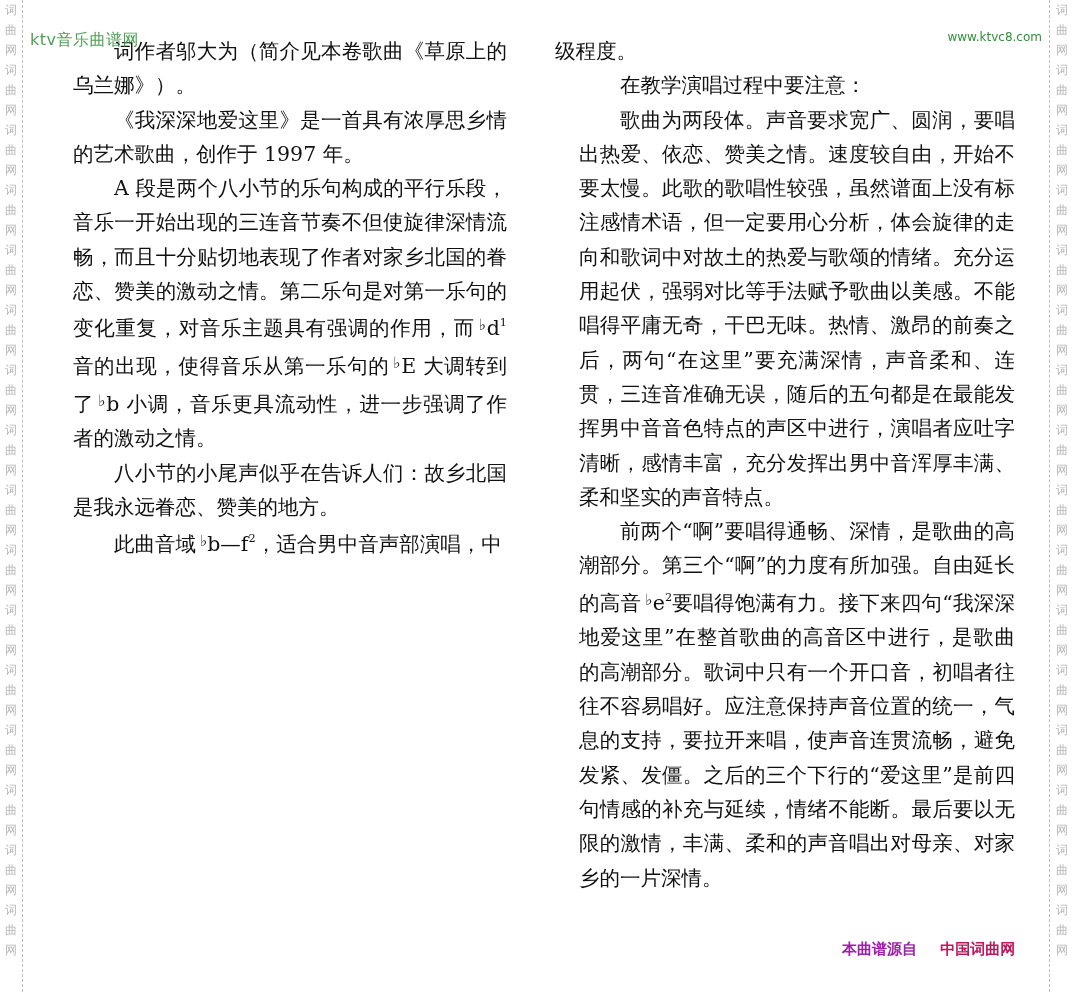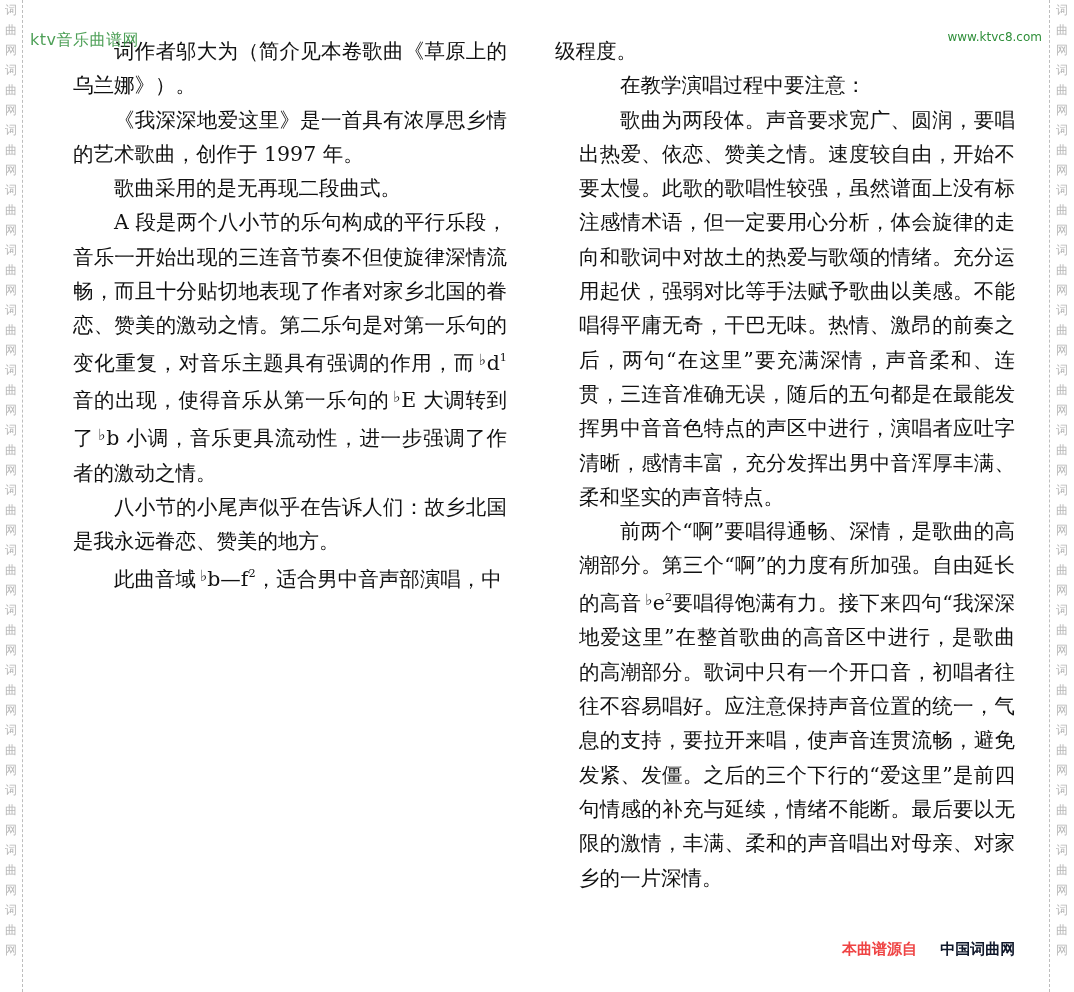--- a/index.html
+++ b/index.html
@@ -18,22 +18,22 @@
          font-size:12px; color:#2f8f3a;margin-left:35px; }
   .col { position:absolute; top:34px; width:458px; font-size:20.5px; line-height:34.3px; }
   .col.left { left:49px; }
   .col.right { left:555px; width:460px; }
   .col p { margin:0; text-align:justify; text-align-last:left; }
   .col p.indent { text-indent:2em;margin-left:24px; }
   .heading { font-family:"DejaVu Sans", sans-serif; font-weight:bold; font-size:21px;
          line-height:28px; margin:0 0 4px 0; position:relative; z-index:2; color:#000; }
   .footer { position:absolute; top:940px; left:842px; font-family:"DejaVu Sans", sans-serif;
          font-weight:bold; font-size:15px; }
-  .footer .src { color:#ef4444; margin-right:18px; }
-  .footer .site { color:#0f172a;text-align:right; }
+  .footer .src { color:#a21caf; margin-right:18px; }
+  .footer .site { color:#be185d;text-align:right; }
   sup { font-size:0.55em; vertical-align:0.8em; line-height:0; }
   .flat { font-size:0.75em; vertical-align:0.35em; margin-left:4px; }
 </style>
 </head>
 <body>
 
 <div class="side-strip left" id="strip-left">
     <div class="wm-group">
       <span>词</span>
       <span>曲</span>
@@ -198,21 +198,20 @@
     </div>
   </div>
 
 <div class="wm-top-left">ktv音乐曲谱网</div>
 <div class="wm-top-right">www.ktvc8.com</div>
 
 <div class="col left">
   <div>
     <p class="indent">词作者邬大为（简介见本卷歌曲《草原上的乌兰娜》）。</p>
     <p class="indent">《我深深地爱这里》是一首具有浓厚思乡情的艺术歌曲，创作于 1997 年。</p>
-    <p class="indent">歌曲采用的是无再现二段曲式。</p>
     <p class="indent">
       <span>A 段是两个八小节的乐句构成的平行乐段，音乐一开始出现的三连音节奏不但使旋律深情流畅，而且十分贴切地表现了作者对家乡北国的眷恋、赞美的激动之情。第二乐句是对第一乐句的变化重复，对音乐主题具有强调的作用，而</span><span class="flat">♭</span><span>d</span><sup>1</sup><span>音的出现，使得音乐从第一乐句的</span><span class="flat">♭</span><span>E 大调转到了</span><span class="flat">♭</span><span>b 小调，音乐更具流动性，进一步强调了作者的激动之情。</span>
     </p>
     <p class="indent">八小节的小尾声似乎在告诉人们：故乡北国是我永远眷恋、赞美的地方。</p>
     <p class="indent">
       <span>此曲音域</span><span class="flat">♭</span><span>b—f</span><sup>2</sup><span>，适合男中音声部演唱，中</span>
     </p>
   </div>
 </div>
 

